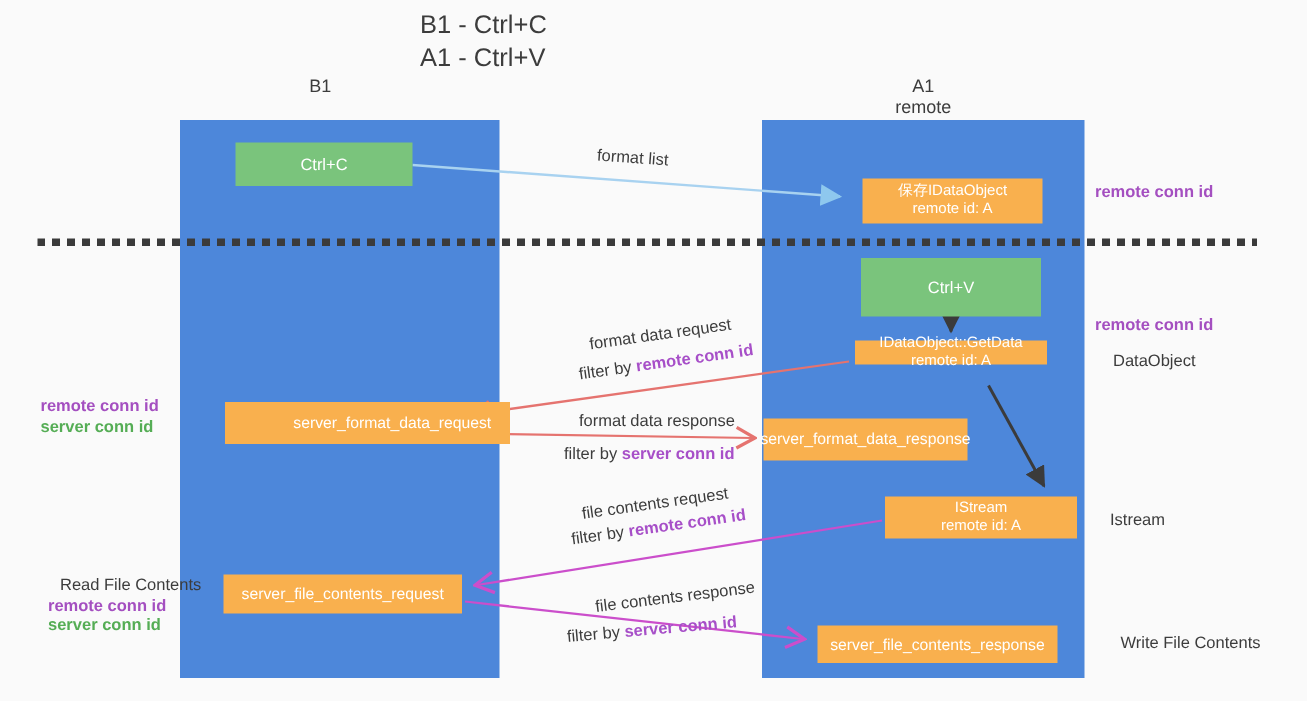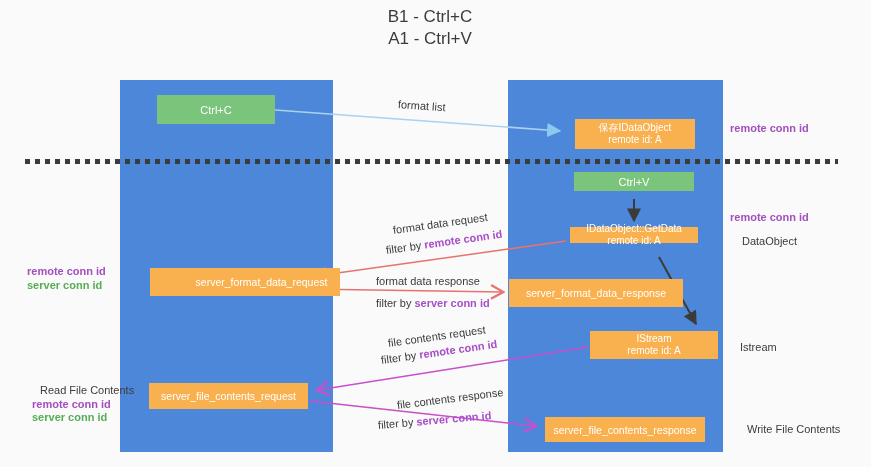--- a/index.html
+++ b/index.html
@@ -7,21 +7,21 @@
     font-family:"Liberation Sans", sans-serif;
     background:#fafafa;
     width:871px;height:467px;
     position:relative;
     overflow:hidden;
   }
   .stage{position:absolute;inset:0;width:871px;height:467px;}
 
   .title{
     position:absolute;left:280px;top:6px;width:300px;
-    text-align:center;color:#3c3c3c;font-size:17px;line-height:22px;
+    text-align:left;color:#3c3c3c;font-size:17px;line-height:22px;
   }
 
   .col-header{
     position:absolute;top:50px;text-align:center;color:#3c3c3c;
     font-size:12px;line-height:14px;
   }
   .col-header.left{left:107px;width:213px;}
   .col-header.right{left:508px;width:215px;}
 
   .lifeline{position:absolute;top:80px;height:372px;background:#4d87da;}
@@ -32,24 +32,24 @@
     position:absolute;display:flex;flex-direction:column;
     align-items:center;justify-content:center;
     color:#ffffff;text-align:center;line-height:12px;
   }
   .node.green{background:#7ac47c;font-size:11px;}
   .node.orange{background:#f9b04e;font-size:10px;}
   .node .l1,.node .l2{display:block;}
 
   #n-ctrl-c{left:157px;top:95px;width:118px;height:29px;}
   #n-save-ido{left:575px;top:119px;width:120px;height:30px;}
-  #n-ctrl-v{left:574px;top:172px;width:120px;height:19px;text-align:center;}
+  #n-ctrl-v{left:574px;top:172px;width:120px;height:39px;text-align:center;}
   #n-getdata{left:570px;top:227px;width:128px;height:16px;}
   #n-fmt-req{left:150px;top:268px;width:157px;height:28px;font-size:10.5px;padding-left:33px;}
-  #n-fmt-resp{left:509px;top:279px;width:174px;height:28px;font-size:10.5px;}
+  #n-fmt-resp{left:509px;top:279px;width:136px;height:28px;font-size:10.5px;}
   #n-istream{left:590px;top:331px;width:128px;height:28px;}
   #n-file-req{left:149px;top:383px;width:159px;height:26px;font-size:10.5px;}
   #n-file-resp{left:545px;top:417px;width:160px;height:25px;font-size:10.5px;}
 
   .dashed-separator{
     position:absolute;left:25px;top:159px;width:813px;height:5px;
     background:repeating-linear-gradient(90deg,#3b3b3b 0 5px,transparent 5px 10px);
   }
 
   .side-label{position:absolute;font-size:11px;white-space:nowrap;}
@@ -70,40 +70,45 @@
 
   .edge-label{
     position:absolute;font-size:11px;color:#3c3c3c;white-space:nowrap;
     transform-origin:left center;
   }
   .edge-label .conn-purple{color:#a74fc8;font-weight:bold;margin-left:3px;}
 
   #el-format-list{left:398px;top:98px;transform:rotate(4deg);}
   #el-fmt-req-1{left:393px;top:224px;transform:rotate(-8deg);}
   #el-fmt-req-2{left:386px;top:244px;transform:rotate(-8deg);}
-  #el-fmt-resp-1{left:376px;top:275px;}
+  #el-fmt-resp-1{left:386px;top:275px;}
   #el-fmt-resp-2{left:376px;top:297px;}
   #el-file-req-1{left:388px;top:337px;transform:rotate(-8deg);}
   #el-file-req-2{left:381px;top:354px;transform:rotate(-8deg);}
   #el-file-resp-1{left:397px;top:399px;transform:rotate(-7deg);}
   #el-file-resp-2{left:378px;top:419px;transform:rotate(-5deg);}
 
   svg.overlay{position:absolute;inset:0;pointer-events:none;}
 </style>
 </head>
 <body>
 
 <div class="stage">
 
   <div class="title">
     <div>B1 - Ctrl+C</div>
     <div>A1 - Ctrl+V</div>
   </div>
 
   <div class="col-header left">
+    <div>B1</div>
+  </div>
+  <div class="col-header right">
+    <div>A1</div>
+    <div>remote</div>
   </div>
 
   <div class="lifeline left"></div>
   <div class="lifeline right"></div>
 
   <svg class="overlay" width="871" height="467" viewBox="0 0 871 467">
     <defs>
       <marker id="head-blue" viewBox="0 0 10 10" refX="9" refY="5" markerWidth="9" markerHeight="9" orient="auto">
         <path d="M0,0 L10,5 L0,10 z" fill="#8ec8ee"></path>
       </marker>

